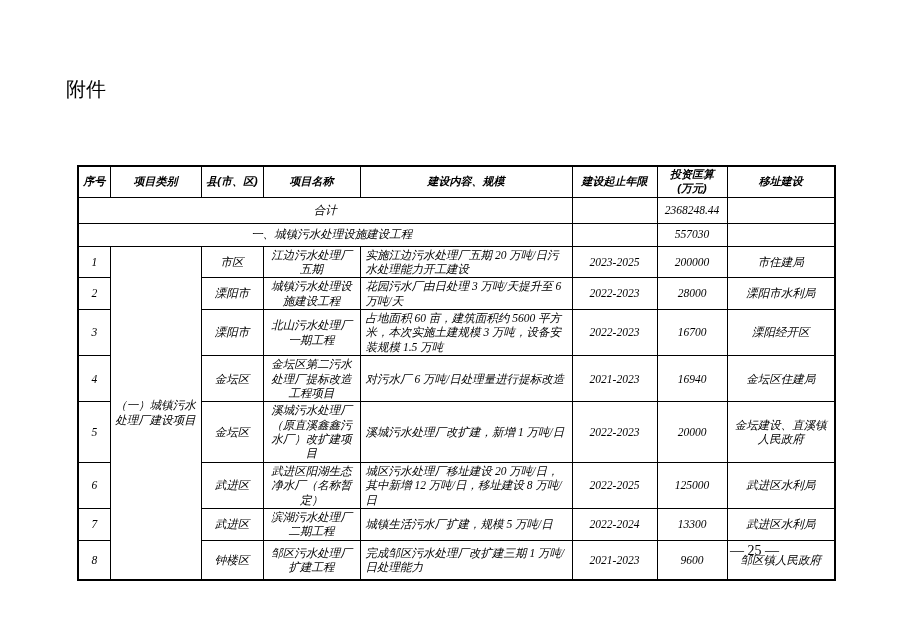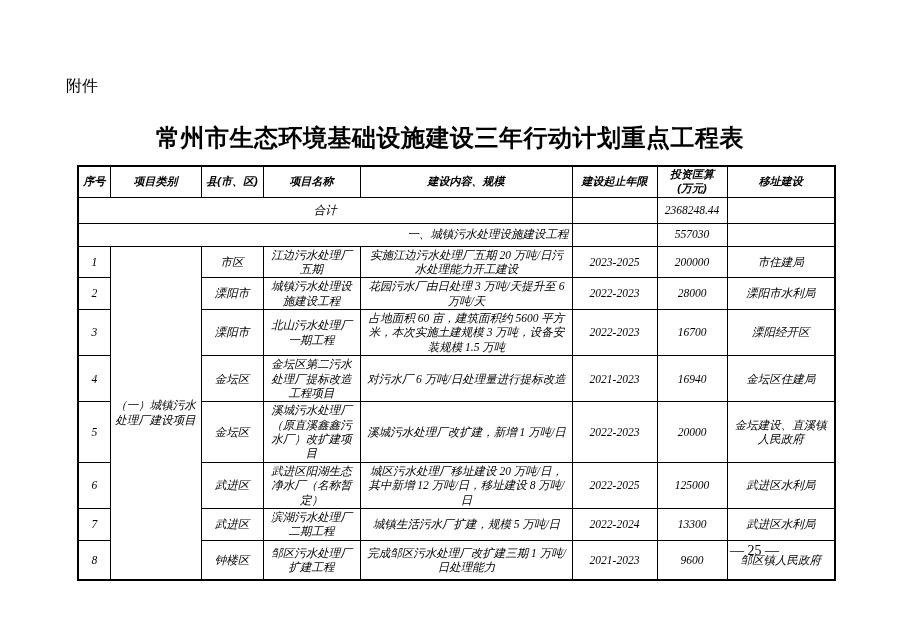--- a/index.html
+++ b/index.html
@@ -7,21 +7,21 @@
     position:relative;
     width:900px;height:636px;
     background:#ffffff;
     font-family:"Liberation Serif","DejaVu Serif",serif;
     color:#000;
     overflow:hidden;
   }
   .attachment{
     position:absolute;left:66px;top:76px;
     font-family:Liberation Sans, sans-serif;
-    font-size:16px;font-weight:500;
+    font-size:20px;font-weight:500;
   }
   .title{
     position:absolute;left:0;top:122px;width:900px;
     margin:0;text-align:center;
     font-family:"Liberation Serif","DejaVu Serif",serif;
     font-size:24px;font-weight:700;letter-spacing:0.5px;
   }
   table.main-table{
     position:absolute;left:77px;top:165px;
     width:758px;
@@ -41,36 +41,35 @@
   }
   .main-table th{
     font-family:"Liberation Sans","DejaVu Sans",sans-serif;
     font-weight:600;
     white-space:pre-line;
     font-size:11px;
   }
   .main-table td{
     font-family:"Liberation Serif","DejaVu Serif",serif;
   }
-  .main-table td.left{text-align:right;padding-left:16px;}
-  .main-table td.content{text-align:center;padding-left:5px;padding-right:4px;margin-left:24px;}
+  .main-table td.left{text-align:center;padding-left:16px;}
+  .main-table td.content{text-align:left;padding-left:5px;padding-right:4px;margin-left:24px;}
   .page-number{
     position:absolute;top:543px;left:730px;width:95px;
     font-size:14px;
     font-family:"Liberation Serif","DejaVu Serif",serif;
   }
 </style>
 </head>
 <body>
 
 <div class="page">
 
   <div class="attachment">附件</div>
 
-  <h1 class="title">常州市生态环境基础设施建设三年行动计划重点工程表</h1>
 
   <table class="main-table">
     <colgroup>
       <col style="width:32px">
         <col style="width:91px">
         <col style="width:62px">
         <col style="width:97px">
       <col style="width:212px">
         <col style="width:85px">
         <col style="width:70px">

